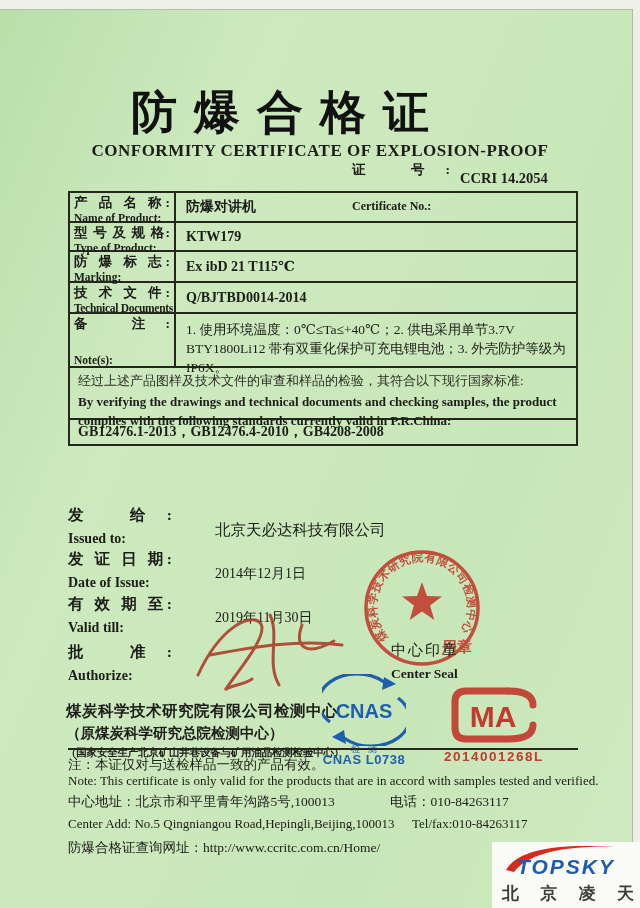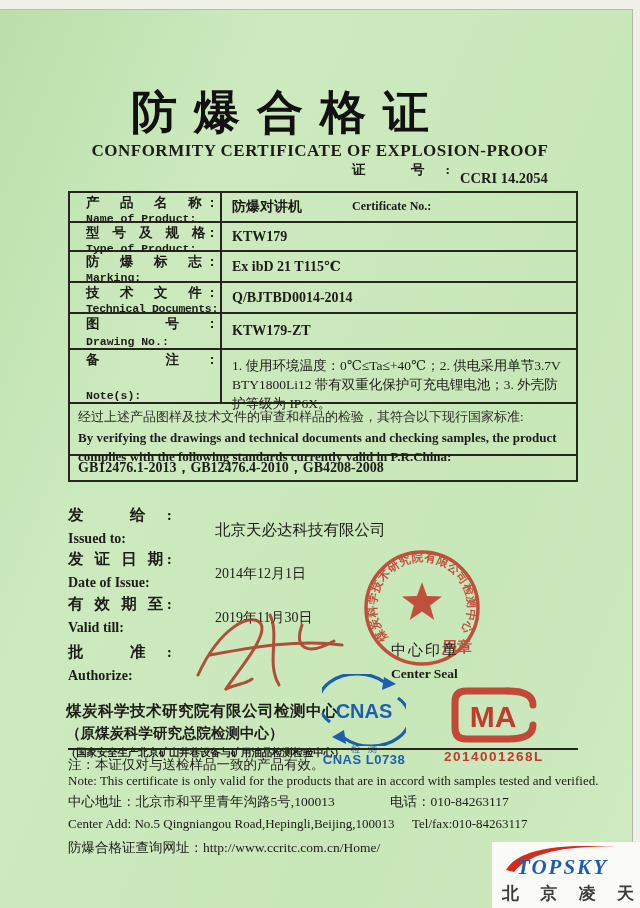--- a/index.html
+++ b/index.html
@@ -12,22 +12,22 @@
             letter-spacing:17px;padding-left:17px;box-sizing:border-box;color:#111;}
   .title-en{position:absolute;left:0;top:141px;width:640px;text-align:center;font-size:17px;font-weight:bold;letter-spacing:.5px;}
   .certno{position:absolute;left:352px;top:161px;display:flex;gap:10px;}
   .certno-labels{width:98px;}
   .certno-zh{font-size:13.5px;font-weight:bold;text-align:justify;text-align-last:justify;}
   .certno-en{font-size:12px;font-weight:bold;white-space:nowrap;margin-top:20px;}
   .certno-val{font-size:14.5px;font-weight:bold;margin-top:9px;white-space:nowrap;}
   .tbl{position:absolute;left:68px;top:191px;width:510px;border:2px solid #26261f;box-sizing:border-box;}
   .t-row{display:flex;border-bottom:2px solid #26261f;box-sizing:border-box;}
   .t-row:last-child{border-bottom:none;}
-  .t-label{width:152px;border-right:2px solid #26261f;padding:1px 4px 0 16px;box-sizing:border-box;
-           display:flex;flex-direction:column;justify-content:space-between;font-family:Liberation Mono, monospace;}
+  .t-label{width:106px;border-right:2px solid #26261f;padding:1px 4px 0 4px;box-sizing:border-box;
+           display:flex;flex-direction:column;justify-content:space-between;}
   .lz{font-size:13.5px;font-weight:bold;text-align:justify;text-align-last:justify;}
   .le{font-size:11.5px;font-weight:bold;white-space:nowrap;}
   .t-value{flex:1;display:flex;align-items:center;padding-left:10px;font-weight:bold;font-size:14px;box-sizing:border-box;}
   .t-value.note{font-weight:normal;font-size:13.5px;line-height:1.4;align-items:flex-start;padding:7px 6px 2px 10px;}
   .t-full{padding:4px 8px;box-sizing:border-box;border-bottom:2px solid #26261f;}
   .stmt-zh{font-size:13px;color:#2e2e28;}
   .stmt-en{font-size:13px;font-weight:bold;line-height:1.45;margin-top:3px;}
   .stds{padding:3px 8px;font-size:14px;font-weight:bold;}
   .issue-label{position:absolute;left:68px;width:104px;}
   .iz{font-size:15.5px;font-weight:bold;text-align:justify;text-align-last:justify;}
@@ -49,21 +49,21 @@
   .ma{position:absolute;left:448px;top:685px;}
   .ma-num{position:absolute;left:444px;top:749px;color:#c23b2e;font-size:13.5px;font-weight:bold;letter-spacing:1.5px;font-family:"Liberation Sans",sans-serif;}
   .divline{position:absolute;left:68px;top:748px;width:510px;height:2px;background:#26261f;}
   .f-note-zh{position:absolute;left:68px;top:756px;font-size:13.5px;}
   .f-note-en{position:absolute;left:68px;top:773px;font-size:13px;}
   .f-line{position:absolute;left:68px;width:512px;font-size:13.5px;}
   .f-tel{position:absolute;white-space:nowrap;}
   .f-query{position:absolute;left:68px;top:839px;font-size:13.5px;}
   .topsky{position:absolute;left:492px;top:842px;width:148px;height:66px;background:#fafaf6;}
   .topsky-brand{position:absolute;left:25px;top:13px;color:#1b5cb5;font-size:21px;font-weight:bold;font-style:italic;
-                letter-spacing:2px;font-family:Liberation Serif, serif;}
+                letter-spacing:2px;font-family:Liberation Sans, sans-serif;}
   .topsky-zh{position:absolute;left:10px;bottom:3px;width:132px;font-size:17px;font-weight:bold;color:#3c3c3c;
              text-align:justify;text-align-last:justify;}
   .swoosh{position:absolute;left:0;top:0;}
 </style>
 </head>
 <body>
 
 <div class="cert">
   <div class="edge-top"></div>
   <div class="edge-right"></div>
@@ -100,27 +100,20 @@
         <div class="le">Marking:</div>
       </div>
       <div class="t-value">Ex ibD 21 T115℃</div>
     </div>
     <div class="t-row" style="height:31px">
       <div class="t-label">
         <div class="lz">技 术 文 件:</div>
         <div class="le" style="letter-spacing:-.3px">Technical Documents:</div>
       </div>
       <div class="t-value">Q/BJTBD0014-2014</div>
-    </div>
-    <div class="t-row" style="height:36px">
-      <div class="t-label">
-        <div class="lz">图 号:</div>
-        <div class="le">Drawing No.:</div>
-      </div>
-      <div class="t-value">KTW179-ZT</div>
     </div>
     <div class="t-row" style="height:54px">
       <div class="t-label">
         <div class="lz">备 注:</div>
         <div class="le">Note(s):</div>
       </div>
       <div class="t-value note">1. 使用环境温度：0℃≤Ta≤+40℃；2. 供电采用单节3.7V BTY1800Li12 带有双重化保护可充电锂电池；3. 外壳防护等级为 IP6X。</div>
     </div>
     <div class="t-full" style="height:52px">
       <div class="stmt-zh">经过上述产品图样及技术文件的审查和样品的检验，其符合以下现行国家标准:</div>

